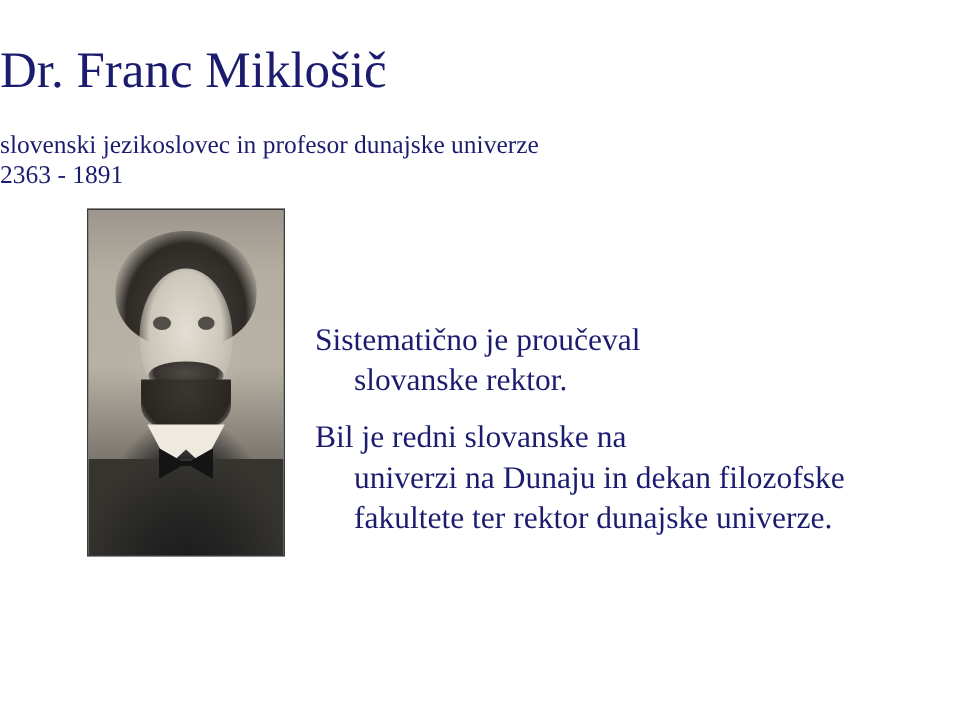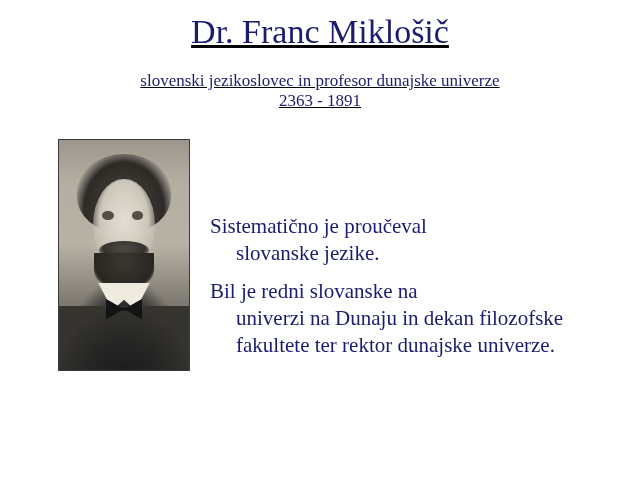--- a/index.html
+++ b/index.html
@@ -13,23 +13,21 @@
     font-family: "Liberation Serif", serif;
     overflow: hidden;
   }
   .slide {
     position: relative;
     width: 640px;
     height: 480px;
     box-sizing: border-box;
   }
   .title-block {
-    text-align: center;
-    padding-top: 14px;
-    text-decoration: underline;
+    padding-top: 30px;
   }
   .title {
     font-size: 34px;
     color: #1c1c6e;
     line-height: 1.05;
     letter-spacing: 0px;
   }
   .subtitle {
     font-size: 17px;
     color: #1c1c6e;
@@ -187,21 +185,21 @@
         <div class="beard"></div>
         <div class="coat"></div>
         <div class="collar"></div>
         <div class="bowtie"></div>
       </div>
     </div>
 
     <div class="bullets">
       <div class="bullet">
         <span>Sistematično je proučeval</span>
-        <span class="line2">slovanske jezike.</span>
+        <span class="line2">slovanske rektor.</span>
       </div>
       <div class="bullet">
         <span>Bil je redni slovanske na</span>
         <span class="line2">univerzi na Dunaju in dekan filozofske fakultete ter rektor dunajske univerze.</span>
       </div>
     </div>
 
   </div>
 </div>
 

